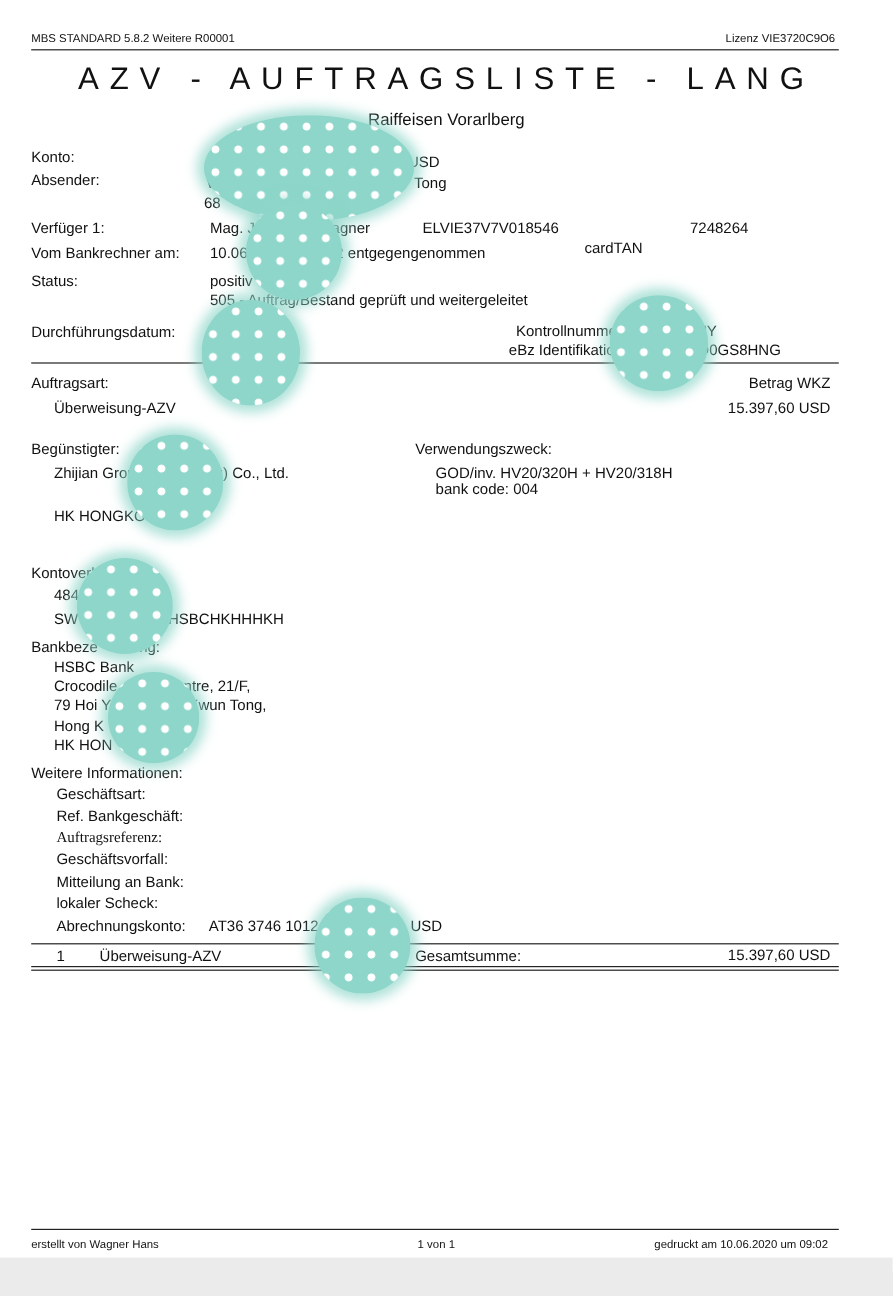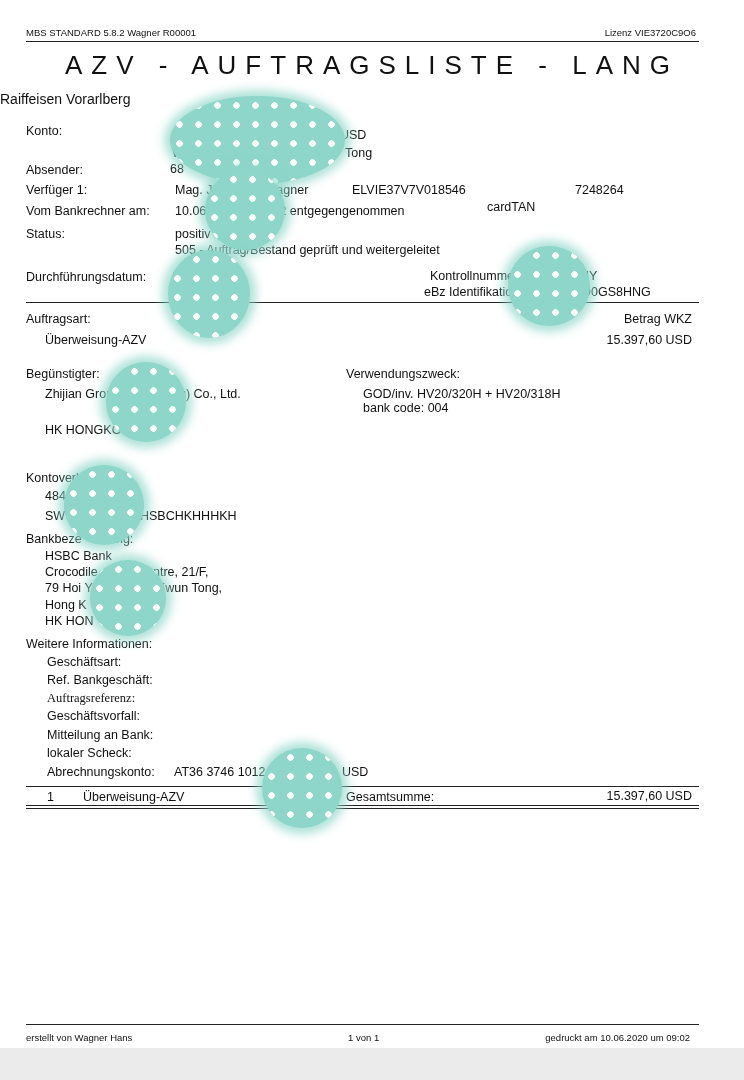--- a/index.html
+++ b/index.html
@@ -14,30 +14,30 @@
   .blob { position:absolute; border-radius:50%;
           background-color:#8dd6c9;
           background-image:radial-gradient(circle, #ffffff 3px, transparent 3.6px);
           background-size:19px 19px;
           box-shadow:0 0 10px 6px rgba(141,214,201,0.7); }
   .right { text-align:right; }
 </style>
 </head>
 <body>
 
-<div class="abs small" style="left:26px;top:27px;">MBS STANDARD 5.8.2 Wagner R00001</div>
+<div class="abs small" style="left:26px;top:27px;">MBS STANDARD 5.8.2 Weitere R00001</div>
 <div class="abs small right" style="right:48px;top:27px;text-align:center;">Lizenz VIE3720C9O6</div>
 <div class="hr" style="top:41px;"></div>
 <div class="abs title">AZV - AUFTRAGSLISTE - LANG</div>
-<div class="abs" style="left:0;width:744px;top:91px;font-size:14px;">Raiffeisen Vorarlberg</div>
+<div class="abs" style="left:0;width:744px;text-align:center;top:91px;font-size:14px;">Raiffeisen Vorarlberg</div>
 
 <div class="abs txt" style="left:26px;top:124px;">Konto:</div>
 <div class="abs txt" style="left:172px;top:128px;">A</div>
 <div class="abs txt" style="left:340px;top:128px;">USD</div>
-<div class="abs txt" style="left:26px;top:143px;margin-top:20px;">Absender:</div>
+<div class="abs txt" style="left:26px;top:143px;">Absender:</div>
 <div class="abs txt" style="left:172px;top:146px;">W</div>
 <div class="abs txt" style="left:345px;top:146px;">Tong</div>
 <div class="abs txt" style="left:170px;top:162px;">68</div>
 
 <div class="abs txt" style="left:26px;top:183px;">Verfüger   1:</div>
 <div class="abs txt" style="left:175px;top:183px;">Mag. Jo</div>
 <div class="abs txt" style="left:265px;top:183px;">Wagner</div>
 <div class="abs txt" style="left:352px;top:183px;">ELVIE37V7V018546</div>
 <div class="abs txt" style="left:487px;top:200px;">cardTAN</div>
 <div class="abs txt" style="left:575px;top:183px;">7248264</div>

